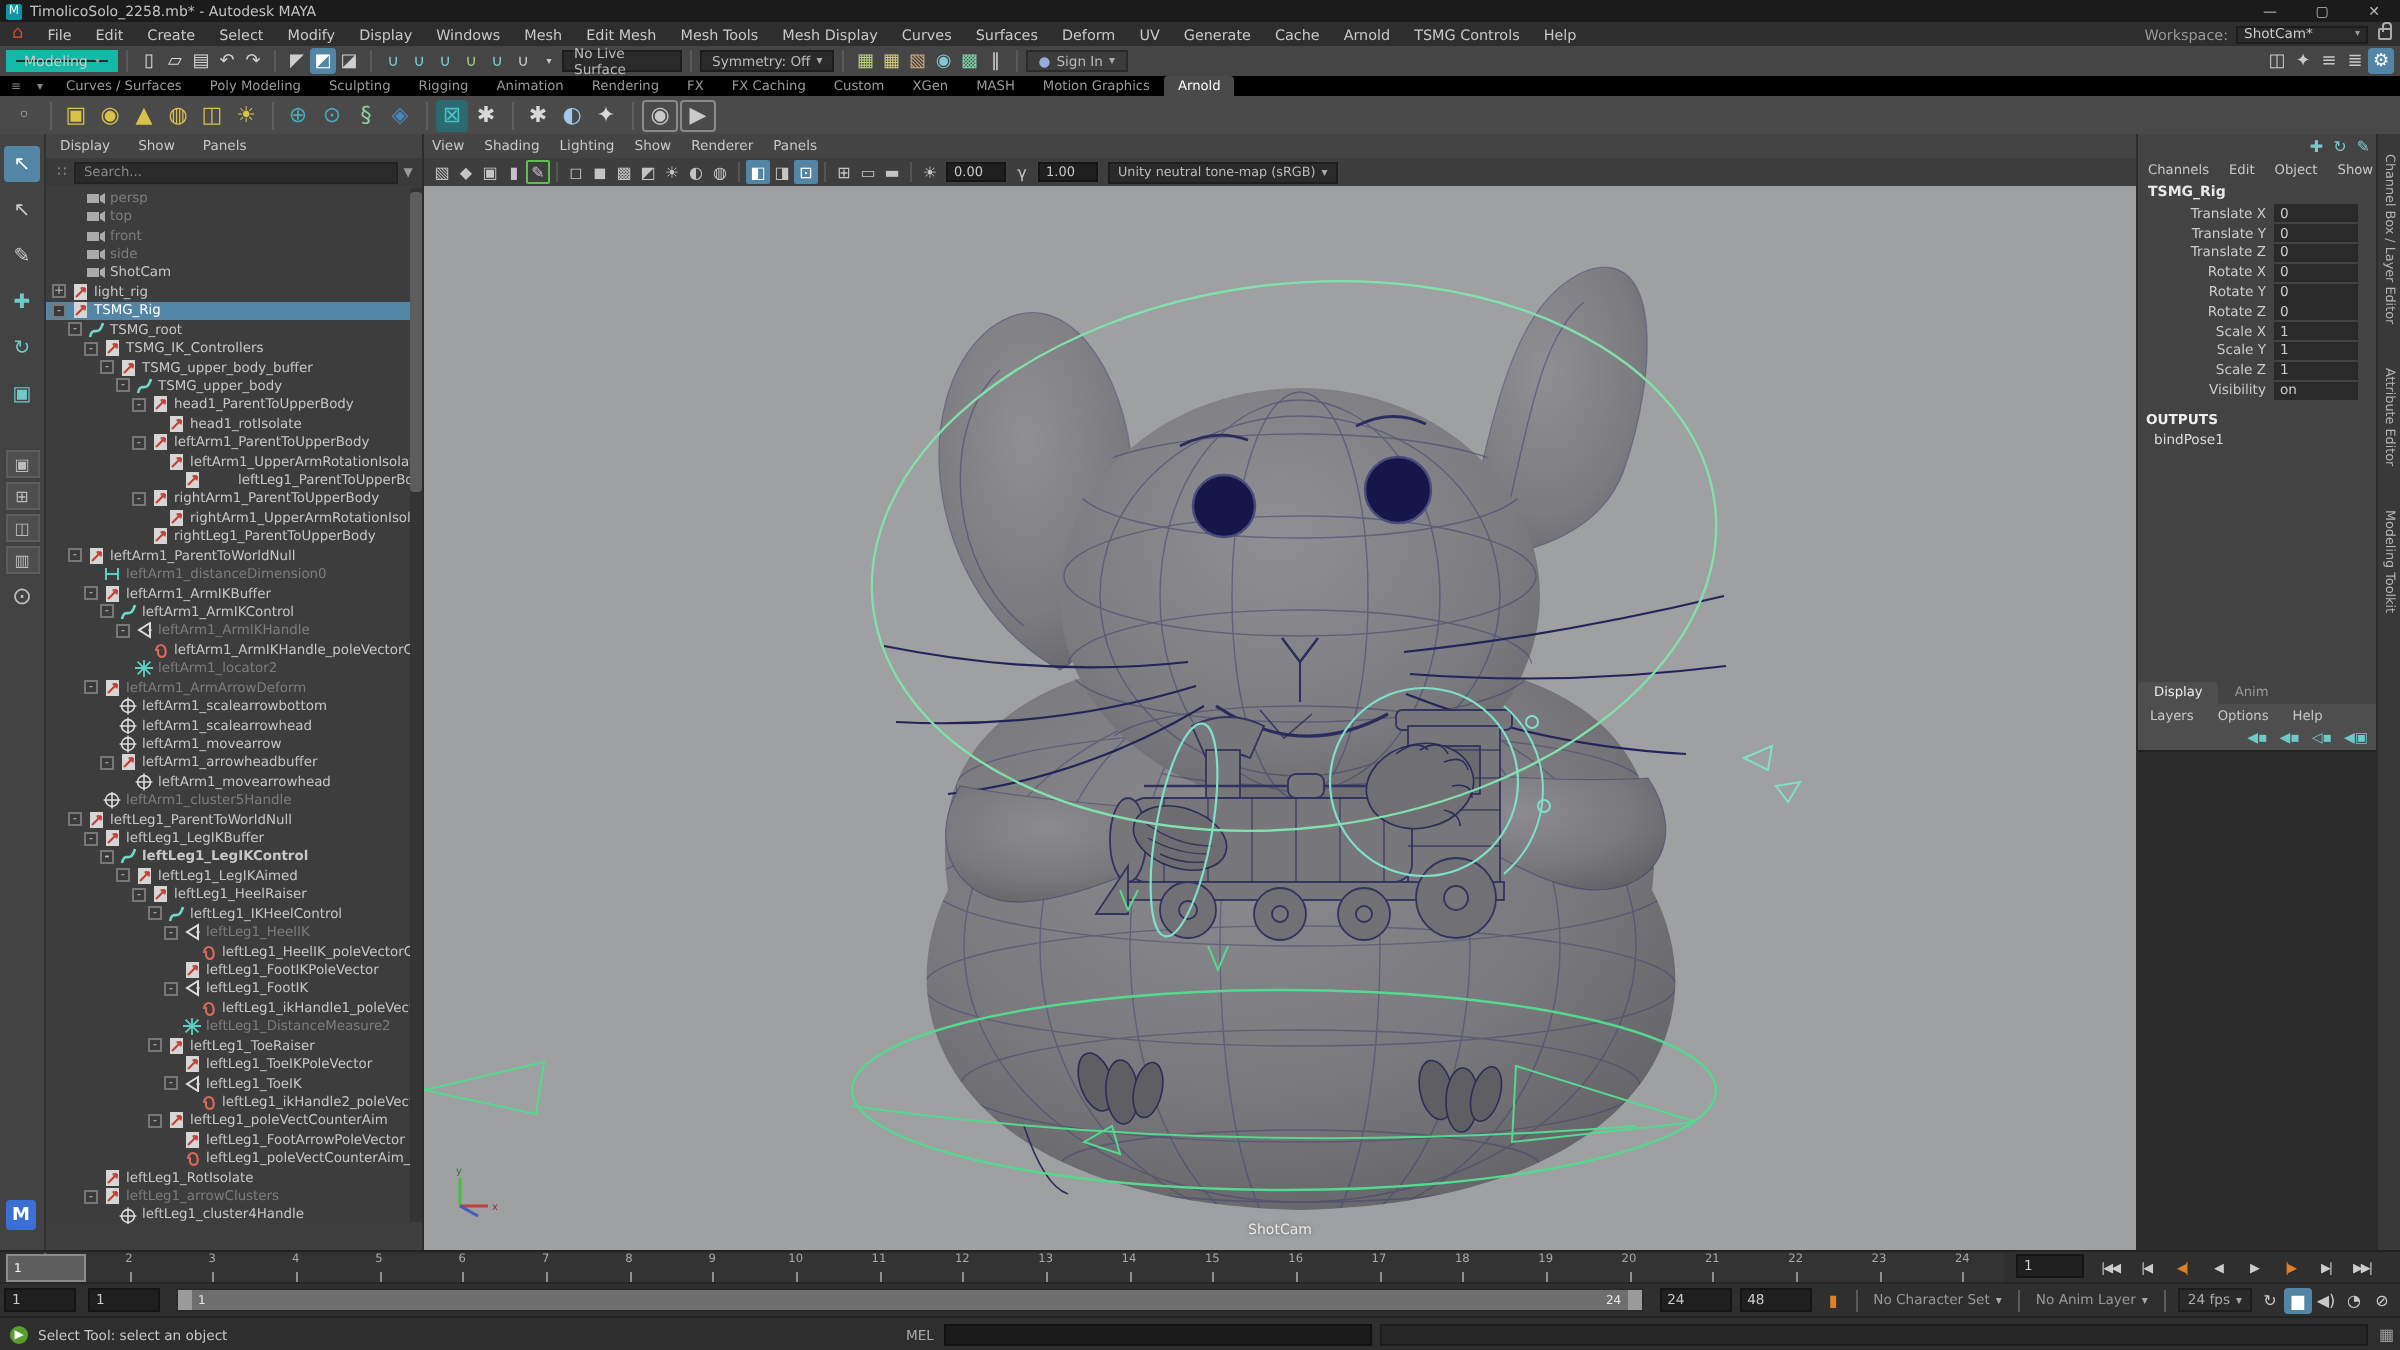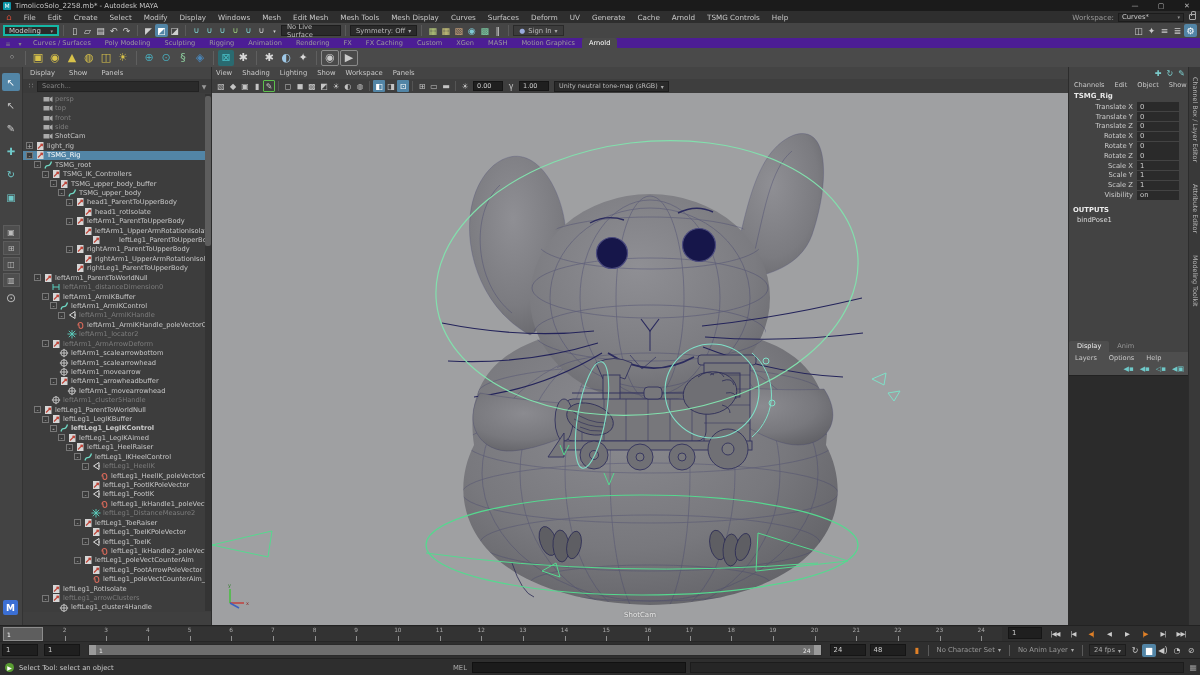--- a/index.html
+++ b/index.html
@@ -19,28 +19,28 @@
   #home-ico{color:#cc4b38;font-size:9px;margin:0 6px 0 2px;line-height:10px}
   .menu-item{padding:0 6px;white-space:nowrap}
   #workspace{margin-left:auto;display:flex;align-items:center;margin-right:4px}
   #workspace .lbl{color:#999;margin-right:4px}
   #workspace .dd{background:#2a2a2a;border:1px solid #1c1c1c;width:66px;height:9px;display:flex;align-items:center;padding:0 3px;font-size:6.8px;color:#ccc}
   #workspace .dd i{margin-left:auto;font-style:normal;font-size:5px;color:#999}
   #lock-ico{width:7px;height:6px;border:1px solid #aaa;border-radius:1px;margin-left:5px;position:relative}
   #lock-ico::before{content:"";position:absolute;left:1px;top:-4px;width:3px;height:4px;border:1px solid #aaa;border-bottom:none;border-radius:2px 2px 0 0}
   
   #toolbar{left:0;top:23px;width:1200px;height:15px;background:#454545;display:flex;align-items:center;padding:0 3px;font-size:7px}
-  #mode-dd{background:#2a2a2a;border:2px solid #14b8a6;width:56px;height:11px;display:flex;align-items:center;padding:0 4px;color:#ccc}
+  #mode-dd{background:#2a2a2a;border:5px solid #14b8a6;width:56px;height:11px;display:flex;align-items:center;padding:0 4px;color:#ccc}
   #mode-dd i{margin-left:auto;font-style:normal;font-size:5px;color:#999}
   .tbico{width:13px;height:13px;display:flex;align-items:center;justify-content:center;font-size:9px;color:#cfcfcf;flex:none}
   .tbico.small{font-size:8px}
   .tbico.active{background:#5285a6;border-radius:2px;color:#fff}
   .tbfield{background:#2a2a2a;border:1px solid #1d1d1d;height:11px;display:flex;align-items:center;padding:0 5px;color:#bbb;font-size:6.8px}
   
-  #shelftabs{left:0;top:38px;width:1200px;height:10px;background:#4c1d95;display:flex;align-items:flex-end;padding-left:2px;font-size:6.6px;color:#9a9a9a}
+  #shelftabs{left:0;top:38px;width:1200px;height:10px;background:#000000;display:flex;align-items:flex-end;padding-left:2px;font-size:6.6px;color:#9a9a9a}
   .shelf-pre{width:12px;height:9px;display:flex;align-items:center;justify-content:center;color:#888;font-size:6px}
   .shelf-tab{padding:1px 7px;white-space:nowrap}
   .shelf-tab.active{color:#fff;background:#4a4a4a;border-radius:2px 2px 0 0}
   #shelficons{left:0;top:48px;width:1200px;height:19px;background:#4a4a4a;display:flex;align-items:center;padding-left:4px}
   .shico{width:16px;height:16px;display:flex;align-items:center;justify-content:center;font-size:11px;margin-right:1px;flex:none}
   .shico.outlined{border:1px solid #8a8a8a;border-radius:2px;width:18px}
   .shsep{width:1px;height:14px;background:#5f5f5f;margin:0 4px;flex:none}
   
   #toolbox{left:0;top:67px;width:22px;height:558px;background:#434343;display:flex;flex-direction:column;align-items:center;padding-top:6px}
   .tool{width:18px;height:18px;display:flex;align-items:center;justify-content:center;font-size:10px;color:#c9c9c9;margin-bottom:5px;flex:none;border-radius:2px}
@@ -172,21 +172,21 @@
         <span class="menu-item">UV</span>
         <span class="menu-item">Generate</span>
         <span class="menu-item">Cache</span>
         <span class="menu-item">Arnold</span>
         <span class="menu-item">TSMG Controls</span>
         <span class="menu-item">Help</span>
       </span>
     <div id="workspace">
       <span class="lbl">Workspace:</span>
       <span class="dd">
-          <span>Curves*</span>
+          <span>ShotCam*</span>
           <i>▾</i>
         </span>
       <span id="lock-ico"></span>
     </div>
   </div>
 
   <div id="toolbar" class="abs">
     <span id="mode-dd">
         <span>Modeling</span>
         <i>▾</i>
@@ -862,21 +862,21 @@
   <div id="outl-vscroll" class="abs" style="left:205px">
       <div class="thumb"></div>
     </div>
 
   <div id="viewport" class="abs">
     <div id="vp-menus">
         <span>View</span>
         <span>Shading</span>
         <span>Lighting</span>
         <span>Show</span>
-        <span>Workspace</span>
+        <span>Renderer</span>
         <span>Panels</span>
       </div>
     <div id="vp-icons">
         <span class="vpico">▧</span>
         <span class="vpico">◆</span>
         <span class="vpico">▣</span>
         <span class="vpico">▮</span>
         <span class="vpico green">✎</span>
         <span class="vpsep"></span>
         <span class="vpico">◻</span>

